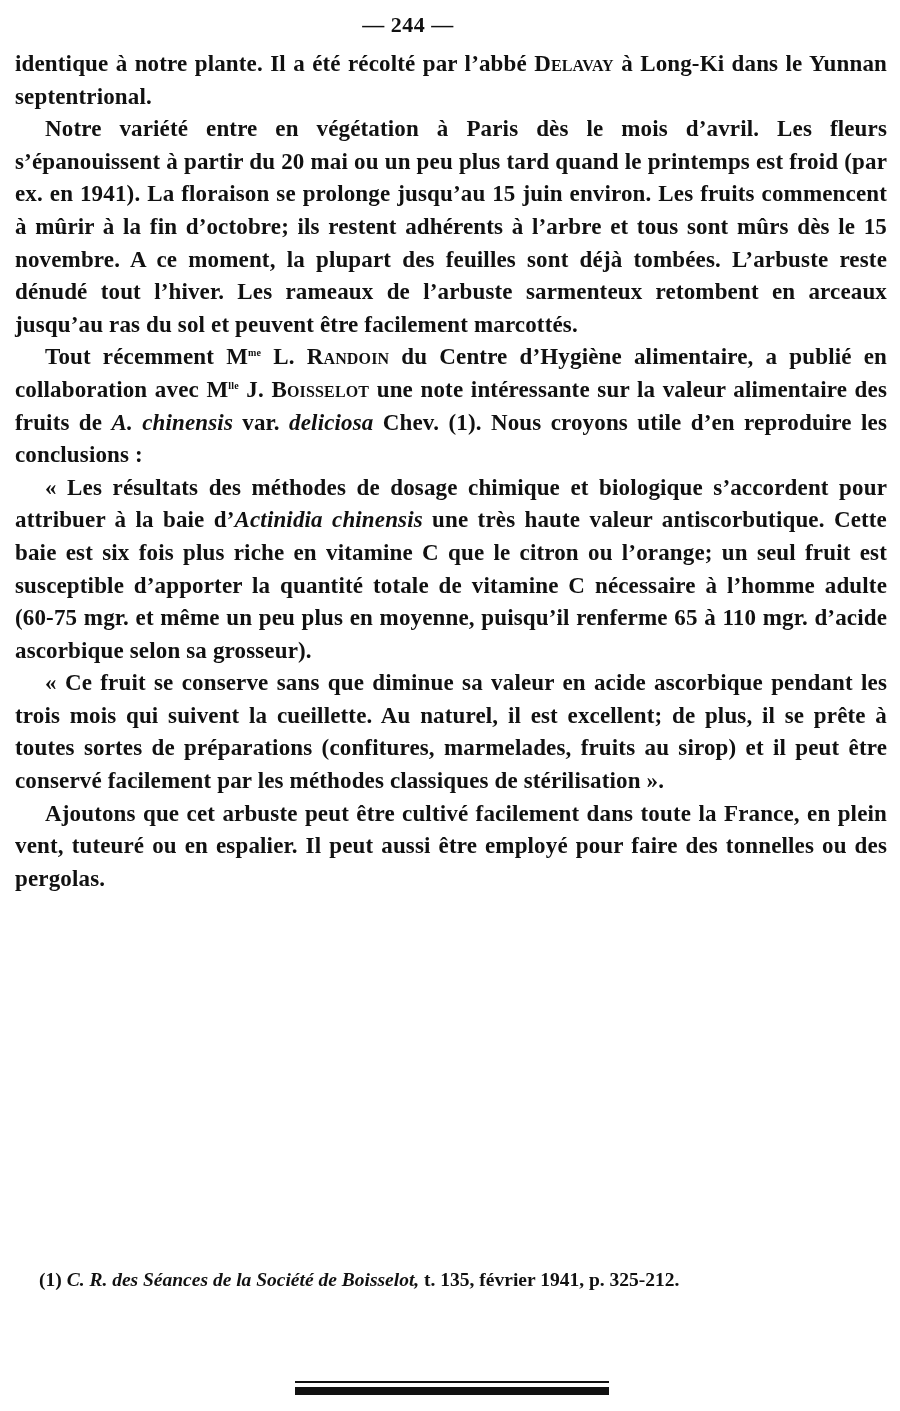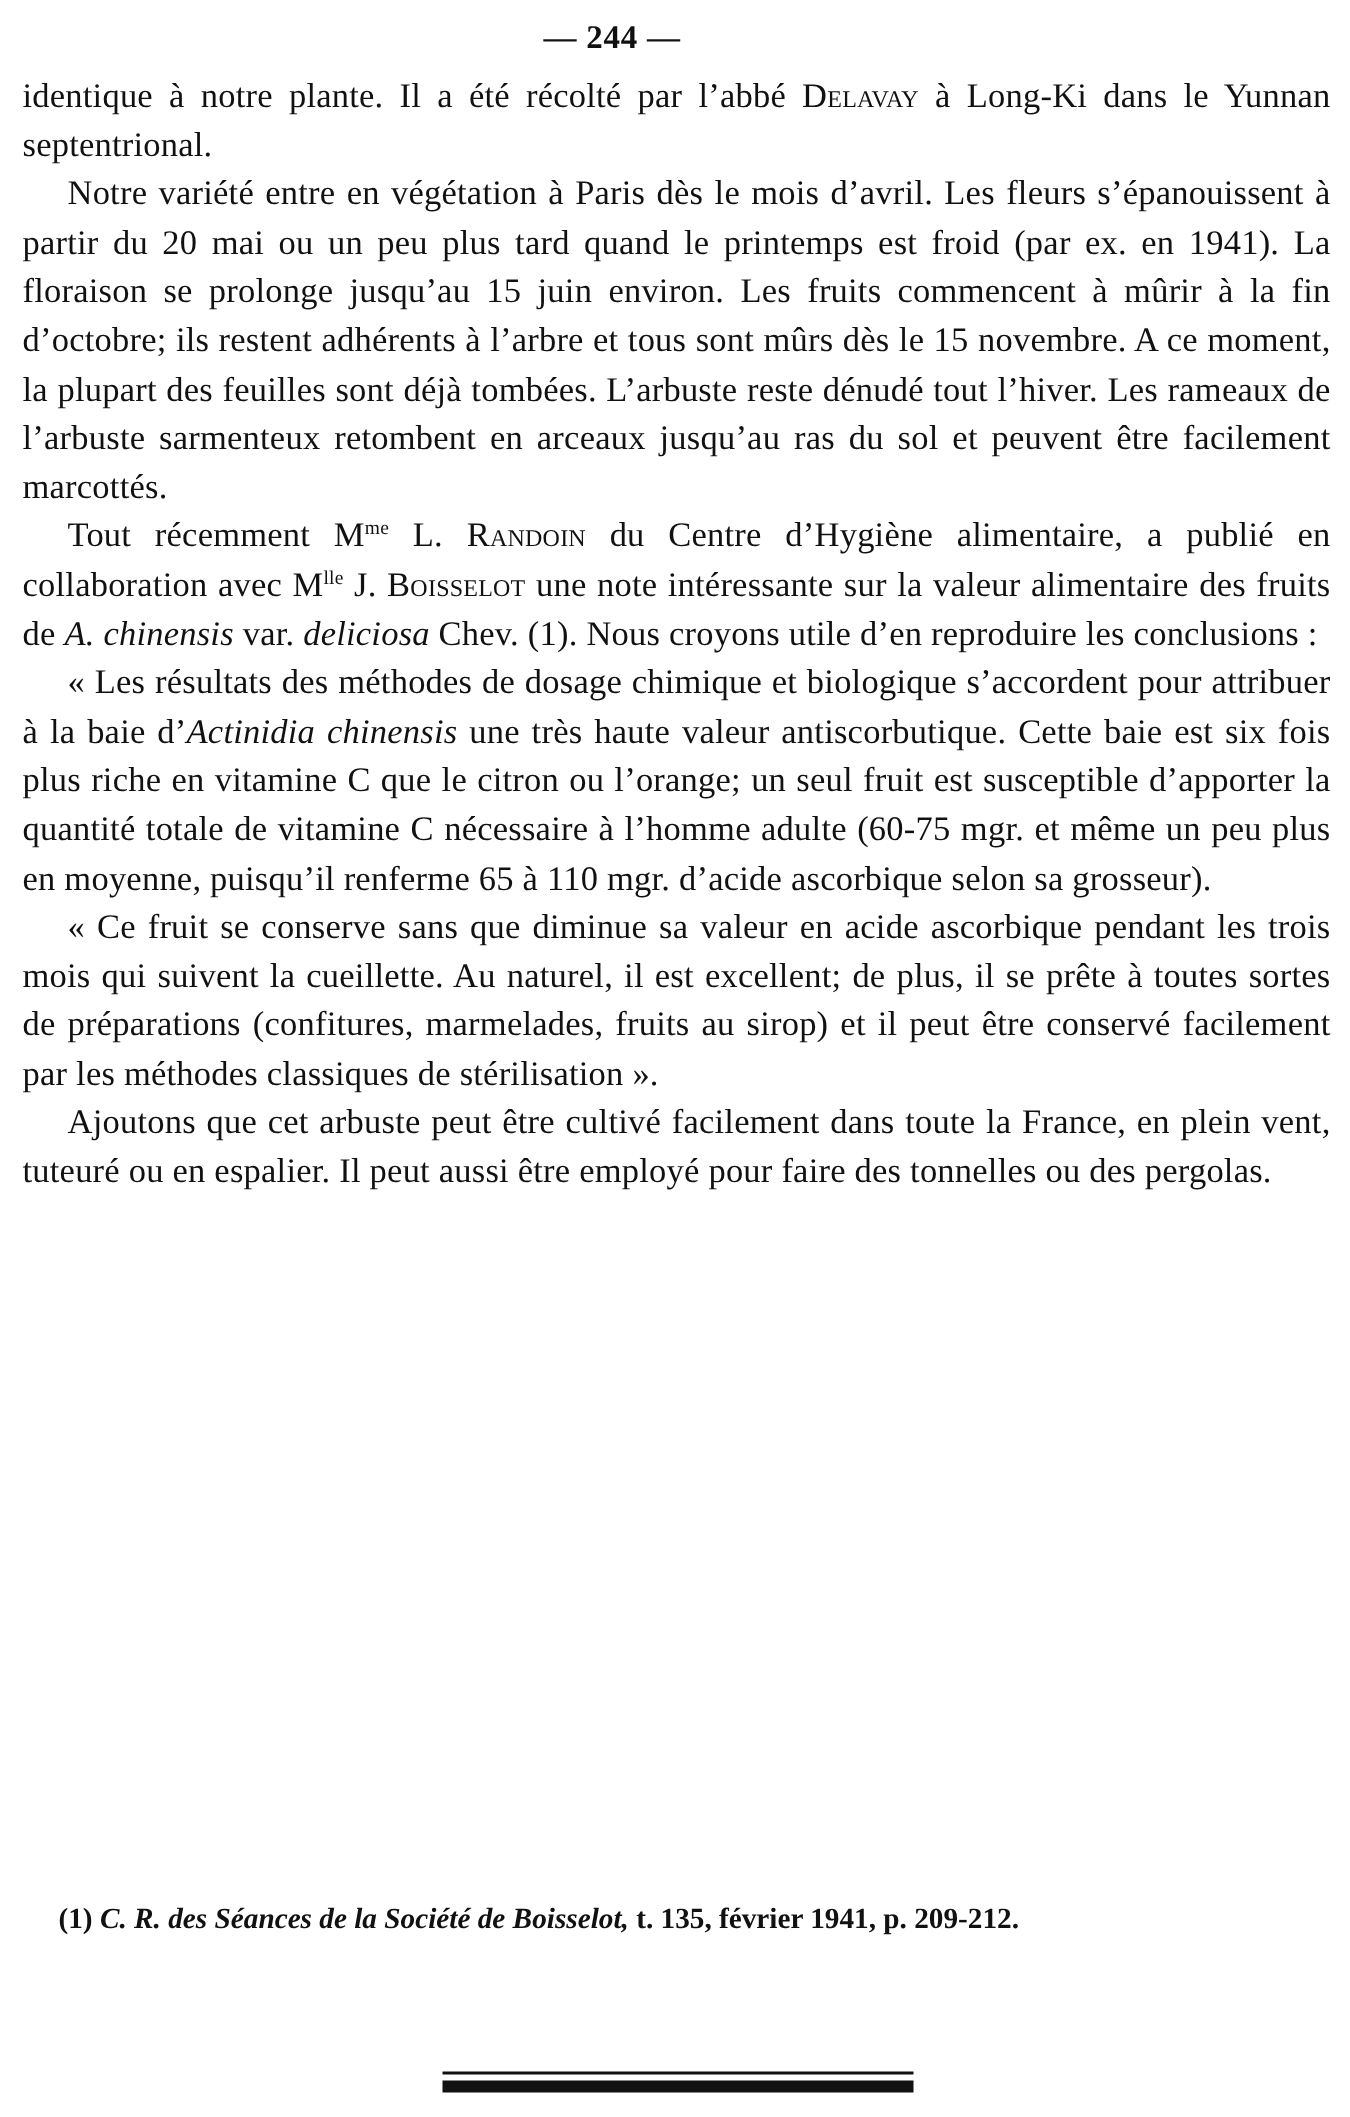--- a/index.html
+++ b/index.html
@@ -10,26 +10,26 @@
   }
   .page-number {
     position: absolute; top: 12px; left: 0; width: 816px;
     text-align: center; font-size: 22px; font-weight: bold; letter-spacing: 0.5px;
   }
   .body-text {
     position: absolute; left: 15px; top: 48px; width: 872px;
   }
   .para {
     margin: 0; font-size: 23px; line-height: 32.6px; text-align: justify;
-    font-weight: normal; letter-spacing: 0.15px; hyphens: none;
+    font-weight: bold; letter-spacing: 0.15px; hyphens: none;
   }
   .para.indent { text-indent: 30px; }
   .sc { font-variant: small-caps; }
   i { font-style: italic; }
-  sup { font-size: 13px; vertical-align: 8px; line-height: 0; }
+  sup { font-size: 10px; vertical-align: 8px; line-height: 0; }
   .footnote {
     position: absolute; left: 15px; top: 1266px; width: 872px;
     font-size: 19.5px; line-height: 27px; text-align: justify; font-weight: bold;
     text-indent: 24px;
   }
   .end-rule {
     position: absolute; left: 295px; top: 1381px; width: 314px;
   }
   .end-rule .thin { height: 2px; background: #111; margin-bottom: 4px; }
   .end-rule .thick { height: 8px; background: #111; }
@@ -41,18 +41,18 @@
 
 <div class="body-text">
   <p class="para"><span>identique à notre plante. Il a été récolté par l’abbé </span><span class="sc">Delavay</span><span> à Long-Ki dans le Yunnan septentrional.</span></p>
   <p class="para indent"><span>Notre variété entre en végétation à Paris dès le mois d’avril. Les fleurs s’épanouissent à partir du 20 mai ou un peu plus tard quand le printemps est froid (par ex. en 1941). La floraison se prolonge jusqu’au 15 juin environ. Les fruits commencent à mûrir à la fin d’octobre; ils restent adhérents à l’arbre et tous sont mûrs dès le 15 novembre. A ce moment, la plupart des feuilles sont déjà tombées. L’arbuste reste dénudé tout l’hiver. Les rameaux de l’arbuste sarmenteux retombent en arceaux jusqu’au ras du sol et peuvent être facilement marcottés.</span></p>
   <p class="para indent"><span>Tout récemment M</span><sup>me</sup><span> L. </span><span class="sc">Randoin</span><span> du Centre d’Hygiène alimentaire, a publié en collaboration avec M</span><sup>lle</sup><span> J. </span><span class="sc">Boisselot</span><span> une note intéressante sur la valeur alimentaire des fruits de </span><i>A. chinensis</i><span> var. </span><i>deliciosa</i><span> Chev. (1). Nous croyons utile d’en reproduire les conclusions :</span></p>
   <p class="para indent"><span>« Les résultats des méthodes de dosage chimique et biologique s’accordent pour attribuer à la baie d’</span><i>Actinidia chinensis</i><span> une très haute valeur antiscorbutique. Cette baie est six fois plus riche en vitamine C que le citron ou l’orange; un seul fruit est susceptible d’apporter la quantité totale de vitamine C nécessaire à l’homme adulte (60-75 mgr. et même un peu plus en moyenne, puisqu’il renferme 65 à 110 mgr. d’acide ascorbique selon sa grosseur).</span></p>
   <p class="para indent"><span>« Ce fruit se conserve sans que diminue sa valeur en acide ascorbique pendant les trois mois qui suivent la cueillette. Au naturel, il est excellent; de plus, il se prête à toutes sortes de préparations (confitures, marmelades, fruits au sirop) et il peut être conservé facilement par les méthodes classiques de stérilisation ».</span></p>
   <p class="para indent"><span>Ajoutons que cet arbuste peut être cultivé facilement dans toute la France, en plein vent, tuteuré ou en espalier. Il peut aussi être employé pour faire des tonnelles ou des pergolas.</span></p>
 </div>
 
-<div class="footnote"><span>(1) </span><i>C. R. des Séances de la Société de Boisselot,</i><span> t. 135, février 1941, p. 209-212.</span></div>
+<div class="footnote"><span>(1) </span><i>C. R. des Séances de la Société de Boisselot,</i><span> t. 135, février 1941, p. 325-212.</span></div>
 
 <div class="end-rule">
   <div class="thin"></div>
   <div class="thick"></div>
 </div>
 
 </body></html>

